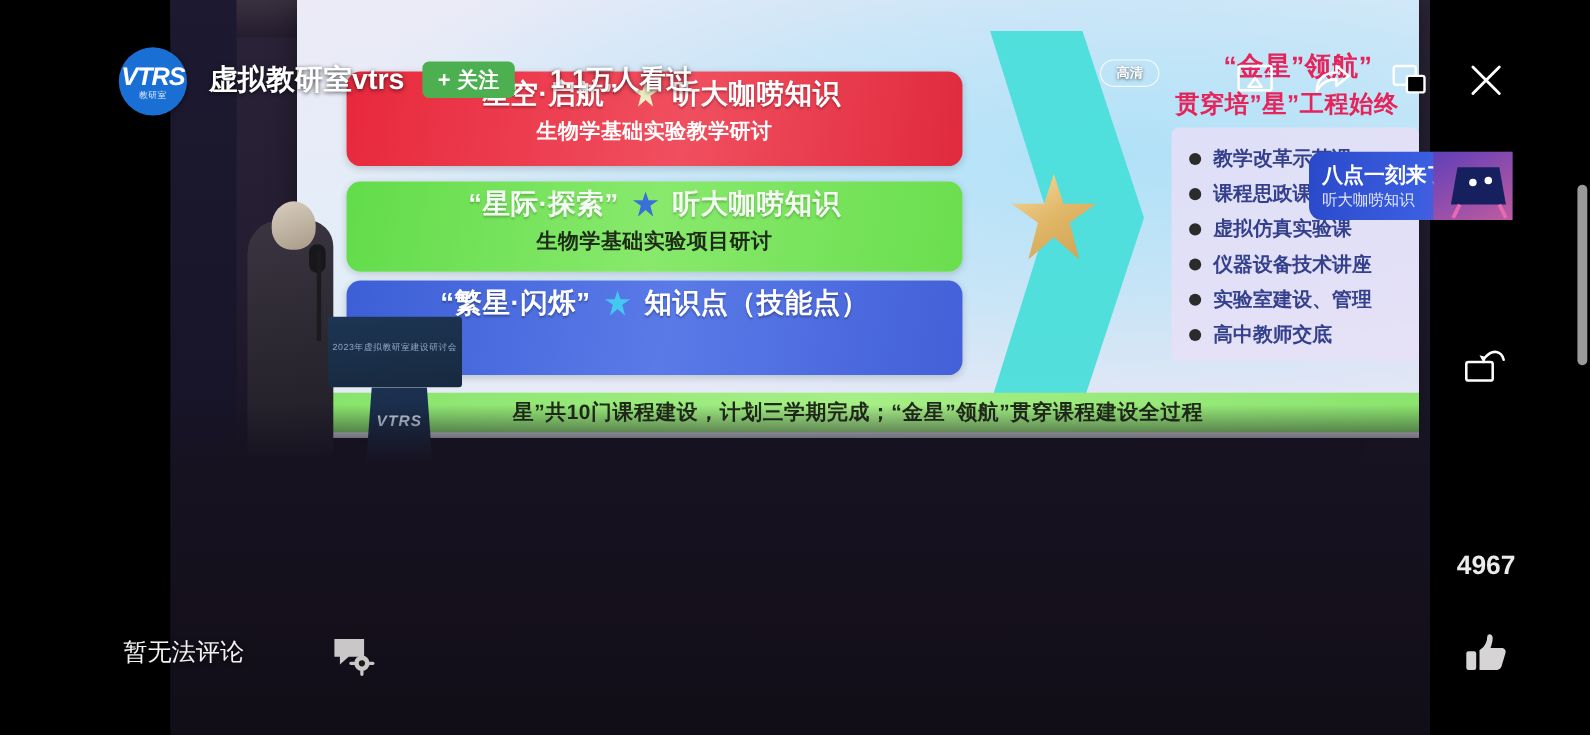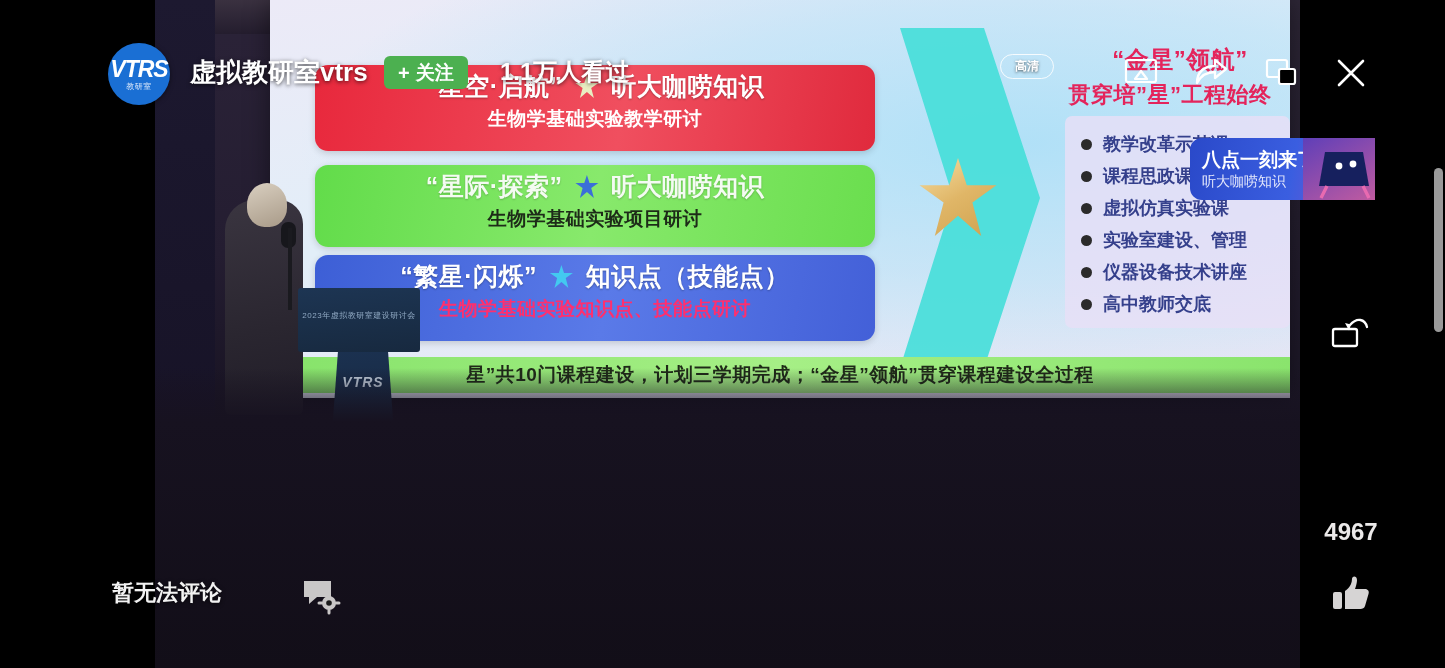--- a/index.html
+++ b/index.html
@@ -308,35 +308,35 @@
   }
 
   
   .rail-rotate {
     position: absolute; left: 1328px; top: 308px;
     width: 46px; height: 46px;
     display: flex; align-items: center; justify-content: center;
     cursor: pointer;
   }
   .like-count {
-    position: absolute; left: 1305px; top: 518px;
+    position: absolute; left: 1305px; top: 501px;
     width: 92px; text-align: center;
     color: #eceaea; font-size: 24px; font-weight: bold;
   }
   .rail-like {
     position: absolute; left: 1328px; top: 570px;
     width: 46px; height: 46px;
     display: flex; align-items: center; justify-content: center;
     cursor: pointer;
   }
 
   
   .comment-text {
     position: absolute; left: 112px; top: 578px;
-    color: #f2f2f2; font-size: 22px; font-weight: bold;
+    color: #f2f2f2; font-size: 22px; font-weight: normal;
     text-shadow: 0 1px 4px rgba(0,0,0,0.75);
     white-space: nowrap;
   }
   .comment-settings {
     position: absolute; left: 300px; top: 574px;
     width: 42px; height: 42px;
     display: flex; align-items: center; justify-content: center;
     cursor: pointer;
   }
 
@@ -390,46 +390,45 @@
           </div>
           <div class="bar-sub">生物学基础实验项目研讨</div>
         </div>
 
         <div class="slide-bar bar-blue">
           <div class="bar-title">
             <span>“繁星·闪烁”</span>
             <span class="bar-star star-cyan"></span>
             <span>知识点（技能点）</span>
           </div>
-          <div class="bar-sub">生物学基础实验知识点、技能点研讨</div>
         </div>
 
         <div class="slide-right-title">“金星”领航”</div>
         <div class="slide-right-sub">贯穿培”星”工程始终</div>
 
         <div class="bullet-panel">
           <div class="bullet-row">
             <span class="bullet-dot"></span>
             <span>教学改革示范课</span>
           </div>
           <div class="bullet-row">
             <span class="bullet-dot"></span>
             <span>课程思政课</span>
           </div>
           <div class="bullet-row">
             <span class="bullet-dot"></span>
             <span>虚拟仿真实验课</span>
           </div>
           <div class="bullet-row">
             <span class="bullet-dot"></span>
-            <span>实验室建设、管理</span>
+            <span>仪器设备技术讲座</span>
           </div>
           <div class="bullet-row">
             <span class="bullet-dot"></span>
-            <span>仪器设备技术讲座</span>
+            <span>实验室建设、管理</span>
           </div>
           <div class="bullet-row">
             <span class="bullet-dot"></span>
             <span>高中教师交底</span>
           </div>
         </div>
 
         <div class="green-strip">
           <span class="green-strip-text">星”共10门课程建设，计划三学期完成；“金星”领航”贯穿课程建设全过程</span>
         </div>

